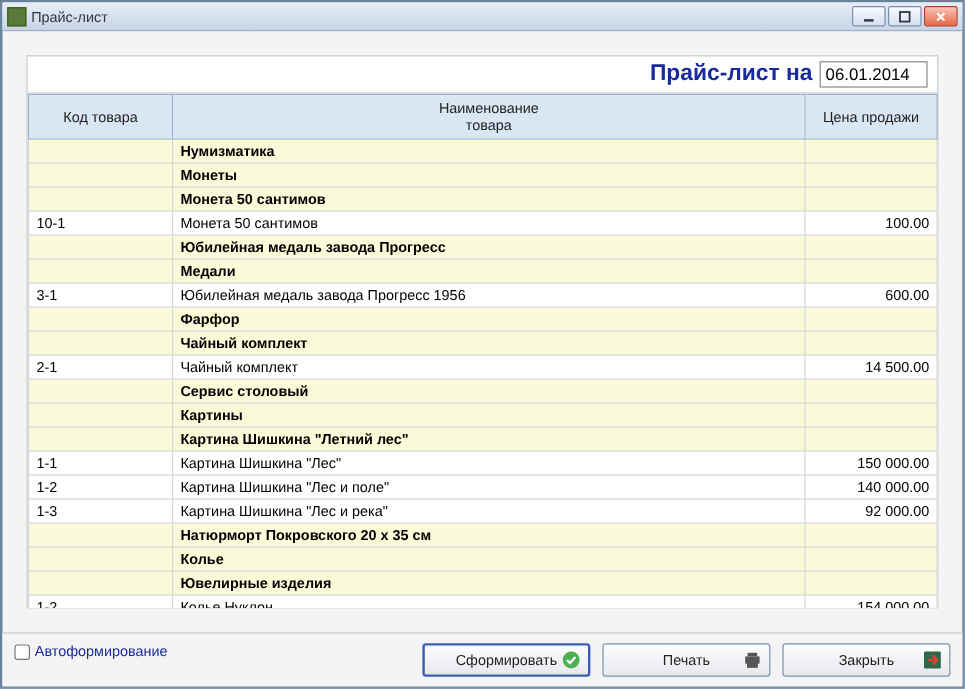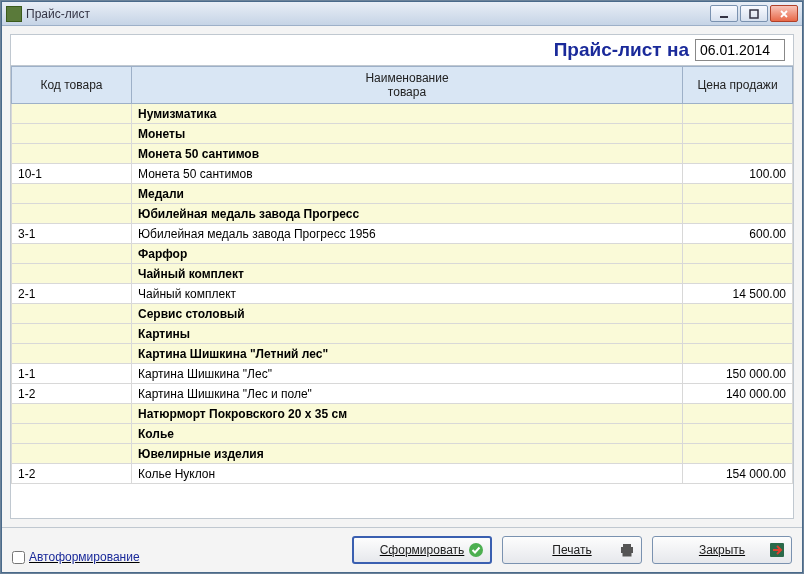--- a/index.html
+++ b/index.html
@@ -57,21 +57,21 @@
     background: linear-gradient(#f8c4b8, #e86848);
     border-color: #b04028;
     color: #fff;
   }
   .win-btn svg { width: 12px; height: 12px; }
   .content {
     flex: 1;
     display: flex;
     flex-direction: column;
     background: #fff;
-    margin: 8px;
+    margin: 20px;
     border: 1px solid #c0c8d0;
     overflow: hidden;
   }
   .header-row {
     display: flex;
     justify-content: flex-end;
     align-items: center;
     padding: 4px 8px;
     gap: 6px;
   }
@@ -133,23 +133,22 @@
     font-weight: bold;
   }
   tr.item td { background: #fff; }
   td.code { width: 120px; }
   td.name { }
   td.price { width: 110px; text-align: right; }
   .footer {
     border-top: 1px solid #c0c8d0;
     padding: 8px 10px;
     display: flex;
-    align-items: flex-end;
+    align-items: flex-start;
     background: #f4f4f4;
-    text-decoration: underline;
   }
   .chk-wrap {
     display: flex; align-items: center; gap: 4px;
     color: #1a2a9a;
   }
   .chk-wrap input { margin: 0; }
   .footer-btns {
     margin-left: auto;
     display: flex;
     gap: 10px;
@@ -245,26 +244,26 @@
                 <td class="name">Монета 50 сантимов</td>
                 <td class="price"></td>
               </tr>
               <tr class="item">
                 <td class="code">10-1</td>
                 <td class="name">Монета 50 сантимов</td>
                 <td class="price">100.00</td>
               </tr>
               <tr class="group">
                 <td class="code"></td>
+                <td class="name">Юбилейная медаль завода Прогресс</td>
+                <td class="price"></td>
+              </tr>
+              <tr class="group">
+                <td class="code"></td>
                 <td class="name">Медали</td>
-                <td class="price"></td>
-              </tr>
-              <tr class="group">
-                <td class="code"></td>
-                <td class="name">Юбилейная медаль завода Прогресс</td>
                 <td class="price"></td>
               </tr>
               <tr class="item">
                 <td class="code">3-1</td>
                 <td class="name">Юбилейная медаль завода Прогресс  1956</td>
                 <td class="price">600.00</td>
               </tr>
               <tr class="group">
                 <td class="code"></td>
                 <td class="name">Фарфор</td>
@@ -297,20 +296,25 @@
               </tr>
               <tr class="item">
                 <td class="code">1-1</td>
                 <td class="name">Картина   Шишкина "Лес"</td>
                 <td class="price">150 000.00</td>
               </tr>
               <tr class="item">
                 <td class="code">1-2</td>
                 <td class="name">Картина   Шишкина "Лес и поле"</td>
                 <td class="price">140 000.00</td>
+              </tr>
+              <tr class="item">
+                <td class="code">1-3</td>
+                <td class="name">Картина   Шишкина "Лес и река"</td>
+                <td class="price">92 000.00</td>
               </tr>
               <tr class="group">
                 <td class="code"></td>
                 <td class="name">Натюрморт Покровского 20 х 35 см</td>
                 <td class="price"></td>
               </tr>
               <tr class="group">
                 <td class="code"></td>
                 <td class="name">Колье</td>
                 <td class="price"></td>

